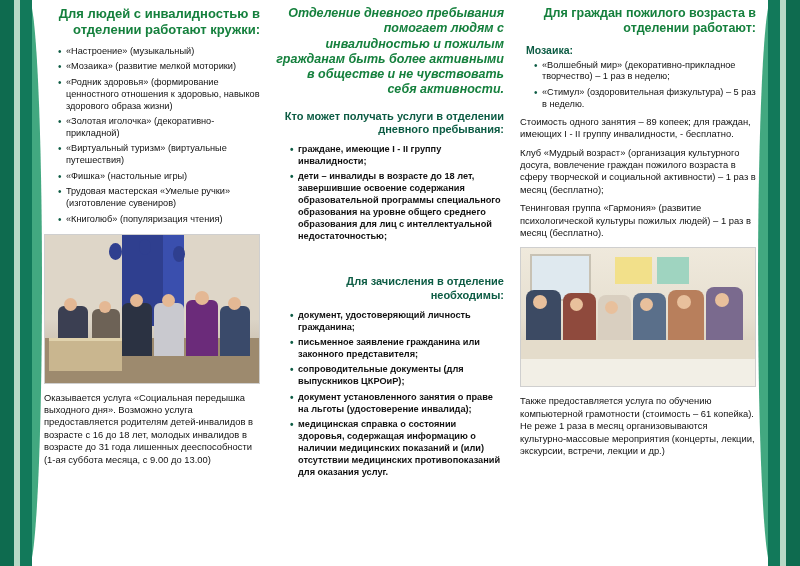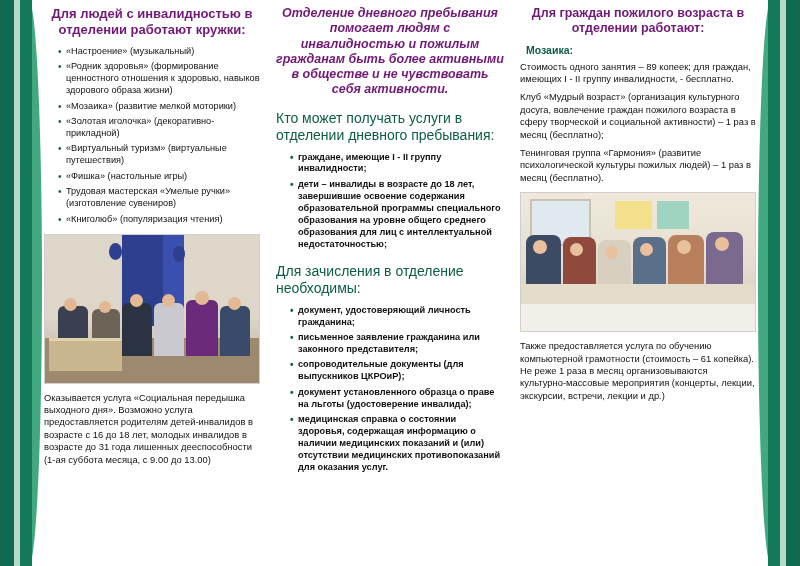--- a/index.html
+++ b/index.html
@@ -60,34 +60,34 @@
     width: 712px; height: 556px;
     display: flex;
     gap: 16px;
   }
   .col { position: relative; }
   .col-left  { width: 216px; }
   .col-mid   { width: 228px; }
   .col-right { width: 236px; }
 
   h2.head {
-    color: #701a75;
+    color: #15803d;
     font-size: 12.5px;
     line-height: 1.22;
     font-weight: bold;
     margin: 0 0 7px 0;
-    text-align: center;
+    text-align: right;
   }
   h2.head.left-head { font-size: 13px; margin-bottom: 8px; }
   .subhead {
     color: #0d5c44;
-    font-weight: normal;
-    font-size: 14px;
+    font-weight: bold;
+    font-size: 11px;
     line-height: 1.25;
-    text-align: left;
+    text-align: right;
     margin: 12px 0 7px 0;
   }
   .kruzhki {
     color: #0d5c44;
     font-weight: bold;
     font-size: 10.5px;
     margin: 0 0 4px 6px;
   }
   ul.bul {
     margin: 0; padding: 0 0 0 14px;
@@ -165,22 +165,22 @@
   <div class="wave-right"></div>
   <div class="wave-right-inner"></div>
 
   <div class="cols">
 
     <div class="col col-left">
       <h2 class="head left-head">Для людей с инвалидностью в отделении работают кружки:</h2>
 
       <ul class="bul">
         <li>«Настроение» (музыкальный)</li>
+        <li>«Мозаика» (развитие мелкой моторики)</li>
         <li>«Родник здоровья» (формирование ценностного отношения к здоровью, навыков здорового образа жизни)</li>
-        <li>«Мозаика» (развитие мелкой моторики)</li>
         <li>«Золотая иголочка» (декоративно-прикладной)</li>
         <li>«Виртуальный туризм» (виртуальные путешествия)</li>
         <li>«Фишка» (настольные игры)</li>
         <li>Трудовая мастерская «Умелые ручки» (изготовление сувениров)</li>
         <li>«Книголюб» (популяризация чтения)</li>
       </ul>
 
       <div class="photo left-photo">
         <div class="lp-bg"></div>
         <div class="lp-wall"></div>
@@ -211,36 +211,40 @@
     <div class="col col-mid">
       <h2 class="head" style="font-style:italic;">Отделение дневного пребывания помогает людям с инвалидностью и пожилым гражданам быть более активными в обществе и не чувствовать себя активности.</h2>
 
       <div class="subhead">Кто может получать услуги в отделении дневного пребывания:</div>
 
       <ul class="bul mid-list">
         <li>граждане, имеющие I - II группу инвалидности;</li>
         <li>дети – инвалиды в возрасте до 18 лет, завершившие освоение содержания образовательной программы специального образования на уровне общего среднего образования для лиц с интеллектуальной недостаточностью;</li>
       </ul>
 
-      <div class="subhead" style="margin-top:12px;">Для зачисления в отделение необходимы:</div>
+      <div class="subhead" style="margin-top:32px;">Для зачисления в отделение необходимы:</div>
 
       <ul class="bul mid-list">
         <li>документ, удостоверяющий личность гражданина;</li>
         <li>письменное заявление гражданина или законного представителя;</li>
         <li>сопроводительные документы (для выпускников ЦКРОиР);</li>
-        <li>документ установленного образца о праве на льготы (удостоверение инвалида);</li>
+        <li>документ установленного занятия о праве на льготы (удостоверение инвалида);</li>
         <li>медицинская справка о состоянии здоровья, содержащая информацию о наличии медицинских показаний и (или) отсутствии медицинских противопоказаний для оказания услуг.</li>
       </ul>
     </div>
 
     <div class="col col-right">
       <h2 class="head">Для граждан пожилого возраста в  отделении работают:</h2>
 
       <div class="kruzhki">Мозаика:</div>
 
+      <ul class="bul">
+        <li>«Волшебный мир» (декоративно-прикладное творчество) – 1 раз в неделю;</li>
+        <li>«Стимул» (оздоровительная физкультура) – 5 раз в неделю.</li>
+      </ul>
 
       <p class="body" style="margin-top:5px;">Стоимость одного занятия – 89 копеек; для граждан, имеющих I - II группу инвалидности, - бесплатно.</p>
       <p class="body">Клуб «Мудрый возраст» (организация культурного досуга, вовлечение граждан пожилого возраста в сферу творческой и социальной активности) – 1 раз в месяц (бесплатно);</p>
       <p class="body">Тенинговая группа «Гармония» (развитие психологической культуры пожилых людей) – 1 раз в месяц (бесплатно).</p>
 
       <div class="photo right-photo">
         <div class="rp-bg"></div>
         <div class="rp-window"></div>
         <div class="rp-wallart"></div>
         <div class="rp-wallart2"></div>

